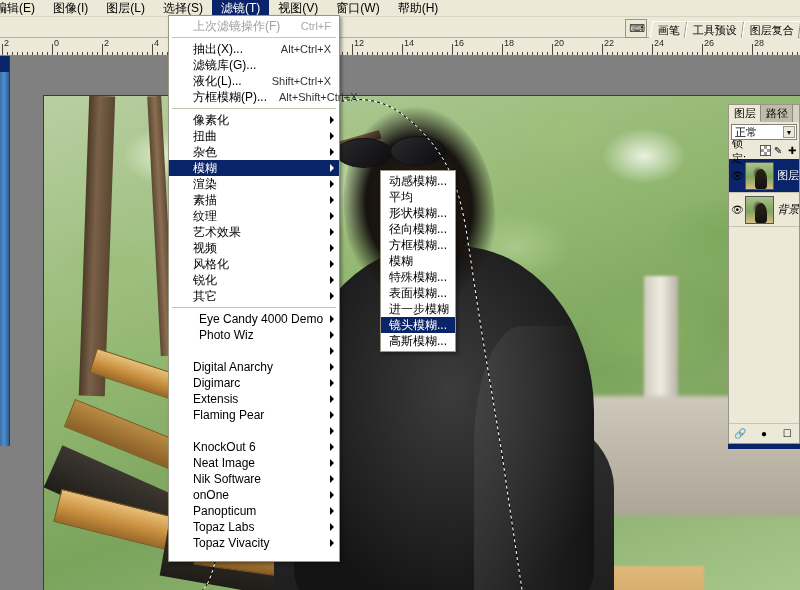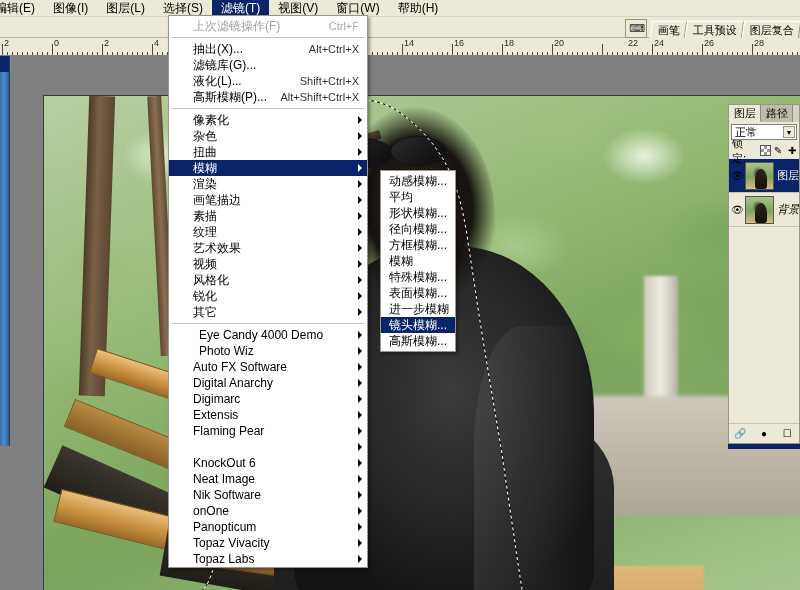--- a/index.html
+++ b/index.html
@@ -195,26 +195,26 @@
   #selection-path path {
     fill:none; stroke:#000; stroke-width:1;
     stroke-dasharray:3 3;
   }
   #selection-path path.white {
     stroke:#fff; stroke-dasharray:3 3; stroke-dashoffset:3;
   }
 
   
   #filter-menu {
-    position: absolute; left: 168px; top: 15px; width: 200px;
+    position: absolute; left: 168px; top: 15px; width: 172px;
     background: #ffffff;
     border: 1px solid #9a9684;
     box-shadow: 2px 2px 3px rgba(0,0,0,.35);
     z-index: 60;
-    padding: 2px 0 0 0;
+    padding: 2px 0 10px 0;
   }
   .mrow {
     position: relative; height: 16px; line-height: 16px;
     font-size: 12px; color: #000;
     padding-left: 24px; padding-right: 8px;
     white-space: nowrap;
     display: flex; align-items: center;
   }
   .mrow.disabled { color: #a0a0a0; }
   .mrow.sel { background: #0a246a; color: #fff; }
@@ -466,21 +466,21 @@
       <div class="rtick minor" style="left: 557px;"></div>
       <div class="rtick minor" style="left: 562px;"></div>
       <div class="rtick minor" style="left: 567px;"></div>
       <div class="rtick minor" style="left: 572px;"></div>
       <div class="rtick minor" style="left: 577px;"></div>
       <div class="rtick minor" style="left: 582px;"></div>
       <div class="rtick minor" style="left: 587px;"></div>
       <div class="rtick minor" style="left: 592px;"></div>
       <div class="rtick minor" style="left: 597px;"></div>
       <div class="rtick major" style="left: 602px;"></div>
-      <div class="rnum" style="left: 628px;">22</div>
+      <div class="rnum" style="left: 604px;">22</div>
       <div class="rtick minor" style="left: 607px;"></div>
       <div class="rtick minor" style="left: 612px;"></div>
       <div class="rtick minor" style="left: 617px;"></div>
       <div class="rtick minor" style="left: 622px;"></div>
       <div class="rtick minor" style="left: 627px;"></div>
       <div class="rtick minor" style="left: 632px;"></div>
       <div class="rtick minor" style="left: 637px;"></div>
       <div class="rtick minor" style="left: 642px;"></div>
       <div class="rtick minor" style="left: 647px;"></div>
       <div class="rtick major" style="left: 652px;"></div>
@@ -586,50 +586,46 @@
     </div>
     <div class="mrow">
       <span class="lbl">滤镜库(G)...</span>
       <span class="accel"></span>
     </div>
     <div class="mrow">
       <span class="lbl">液化(L)...</span>
       <span class="accel">Shift+Ctrl+X</span>
     </div>
     <div class="mrow">
-      <span class="lbl">高斯模糊(P)...</span>
+      <span class="lbl">方框模糊(P)...</span>
       <span class="accel">Alt+Shift+Ctrl+X</span>
     </div>
     <div class="msep"></div>
 
     <div class="mrow">
       <span class="lbl">像素化</span>
       <span class="arrow"></span>
     </div>
     <div class="mrow">
+      <span class="lbl">扭曲</span>
+      <span class="arrow"></span>
+    </div>
+    <div class="mrow">
       <span class="lbl">杂色</span>
-      <span class="arrow"></span>
-    </div>
-    <div class="mrow">
-      <span class="lbl">扭曲</span>
       <span class="arrow"></span>
     </div>
     <div class="mrow sel">
       <span class="lbl">模糊</span>
       <span class="arrow"></span>
     </div>
     <div class="mrow">
       <span class="lbl">渲染</span>
       <span class="arrow"></span>
     </div>
     <div class="mrow">
-      <span class="lbl">画笔描边</span>
-      <span class="arrow"></span>
-    </div>
-    <div class="mrow">
       <span class="lbl">素描</span>
       <span class="arrow"></span>
     </div>
     <div class="mrow">
       <span class="lbl">纹理</span>
       <span class="arrow"></span>
     </div>
     <div class="mrow">
       <span class="lbl">艺术效果</span>
       <span class="arrow"></span>
@@ -654,21 +650,20 @@
 
     <div class="mrow indent2">
       <span class="lbl">Eye Candy 4000 Demo</span>
       <span class="arrow"></span>
     </div>
     <div class="mrow indent2">
       <span class="lbl">Photo Wiz</span>
       <span class="arrow"></span>
     </div>
     <div class="mrow">
-      <span class="lbl">Auto FX Software</span>
       <span class="arrow"></span>
     </div>
     <div class="mrow">
       <span class="lbl">Digital Anarchy</span>
       <span class="arrow"></span>
     </div>
     <div class="mrow">
       <span class="lbl">Digimarc</span>
       <span class="arrow"></span>
     </div>
@@ -697,25 +692,25 @@
     </div>
     <div class="mrow">
       <span class="lbl">onOne</span>
       <span class="arrow"></span>
     </div>
     <div class="mrow">
       <span class="lbl">Panopticum</span>
       <span class="arrow"></span>
     </div>
     <div class="mrow">
+      <span class="lbl">Topaz Labs</span>
+      <span class="arrow"></span>
+    </div>
+    <div class="mrow">
       <span class="lbl">Topaz Vivacity</span>
-      <span class="arrow"></span>
-    </div>
-    <div class="mrow">
-      <span class="lbl">Topaz Labs</span>
       <span class="arrow"></span>
     </div>
   </div>
 
   <div id="blur-submenu">
     <div class="mrow">
       <span class="lbl">动感模糊...</span>
     </div>
     <div class="mrow">
       <span class="lbl">平均</span>

